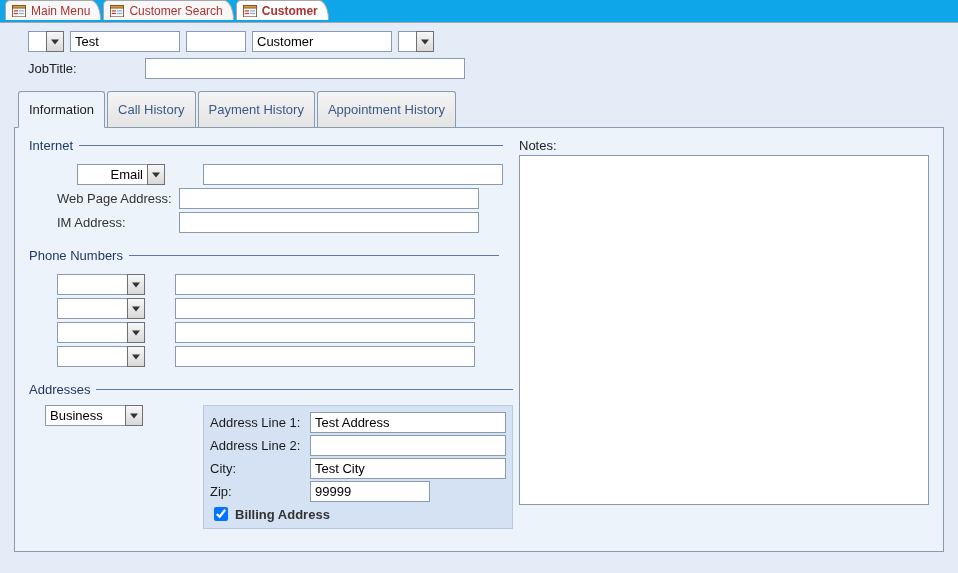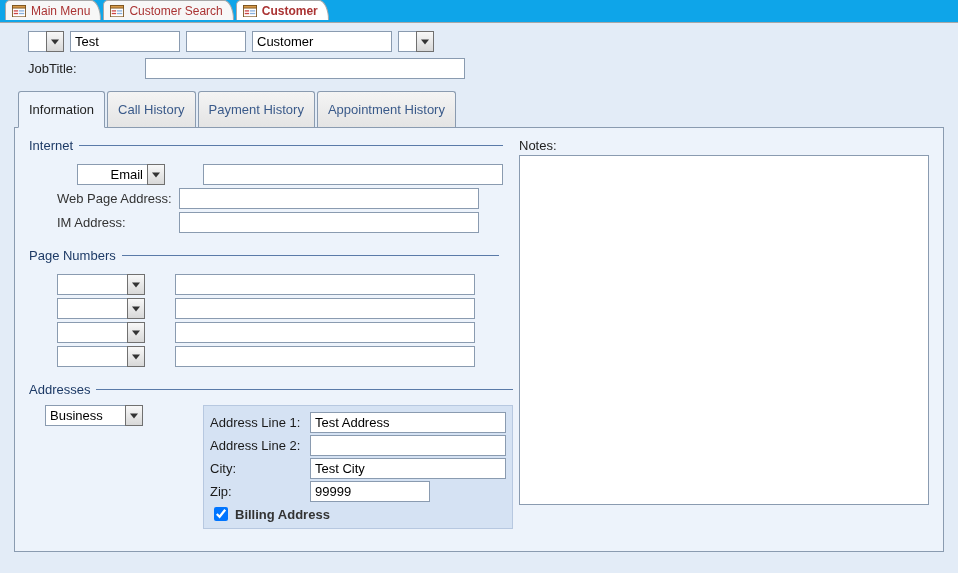--- a/index.html
+++ b/index.html
@@ -349,21 +349,21 @@
             <span class="rlabel">Web Page Address:</span>
             <input class="plain" value="" style="">
           </div>
           <div class="field-row">
             <span class="rlabel">IM Address:</span>
             <input class="plain" value="" style="">
           </div>
         </fieldset>
 
         <fieldset class="section">
-          <legend>Page Numbers</legend>
+          <legend>Phone Numbers</legend>
           <div class="phone-row">
             <div class="combo">
               <input type="text" value="" style="">
               <div class="combo-btn">
                   <svg viewBox="0 0 10 6">
                     <polygon points="0,0 10,0 5,6" fill="#333"></polygon>
                   </svg>
                 </div>
             </div>
             <input class="plain" value="" style="">

